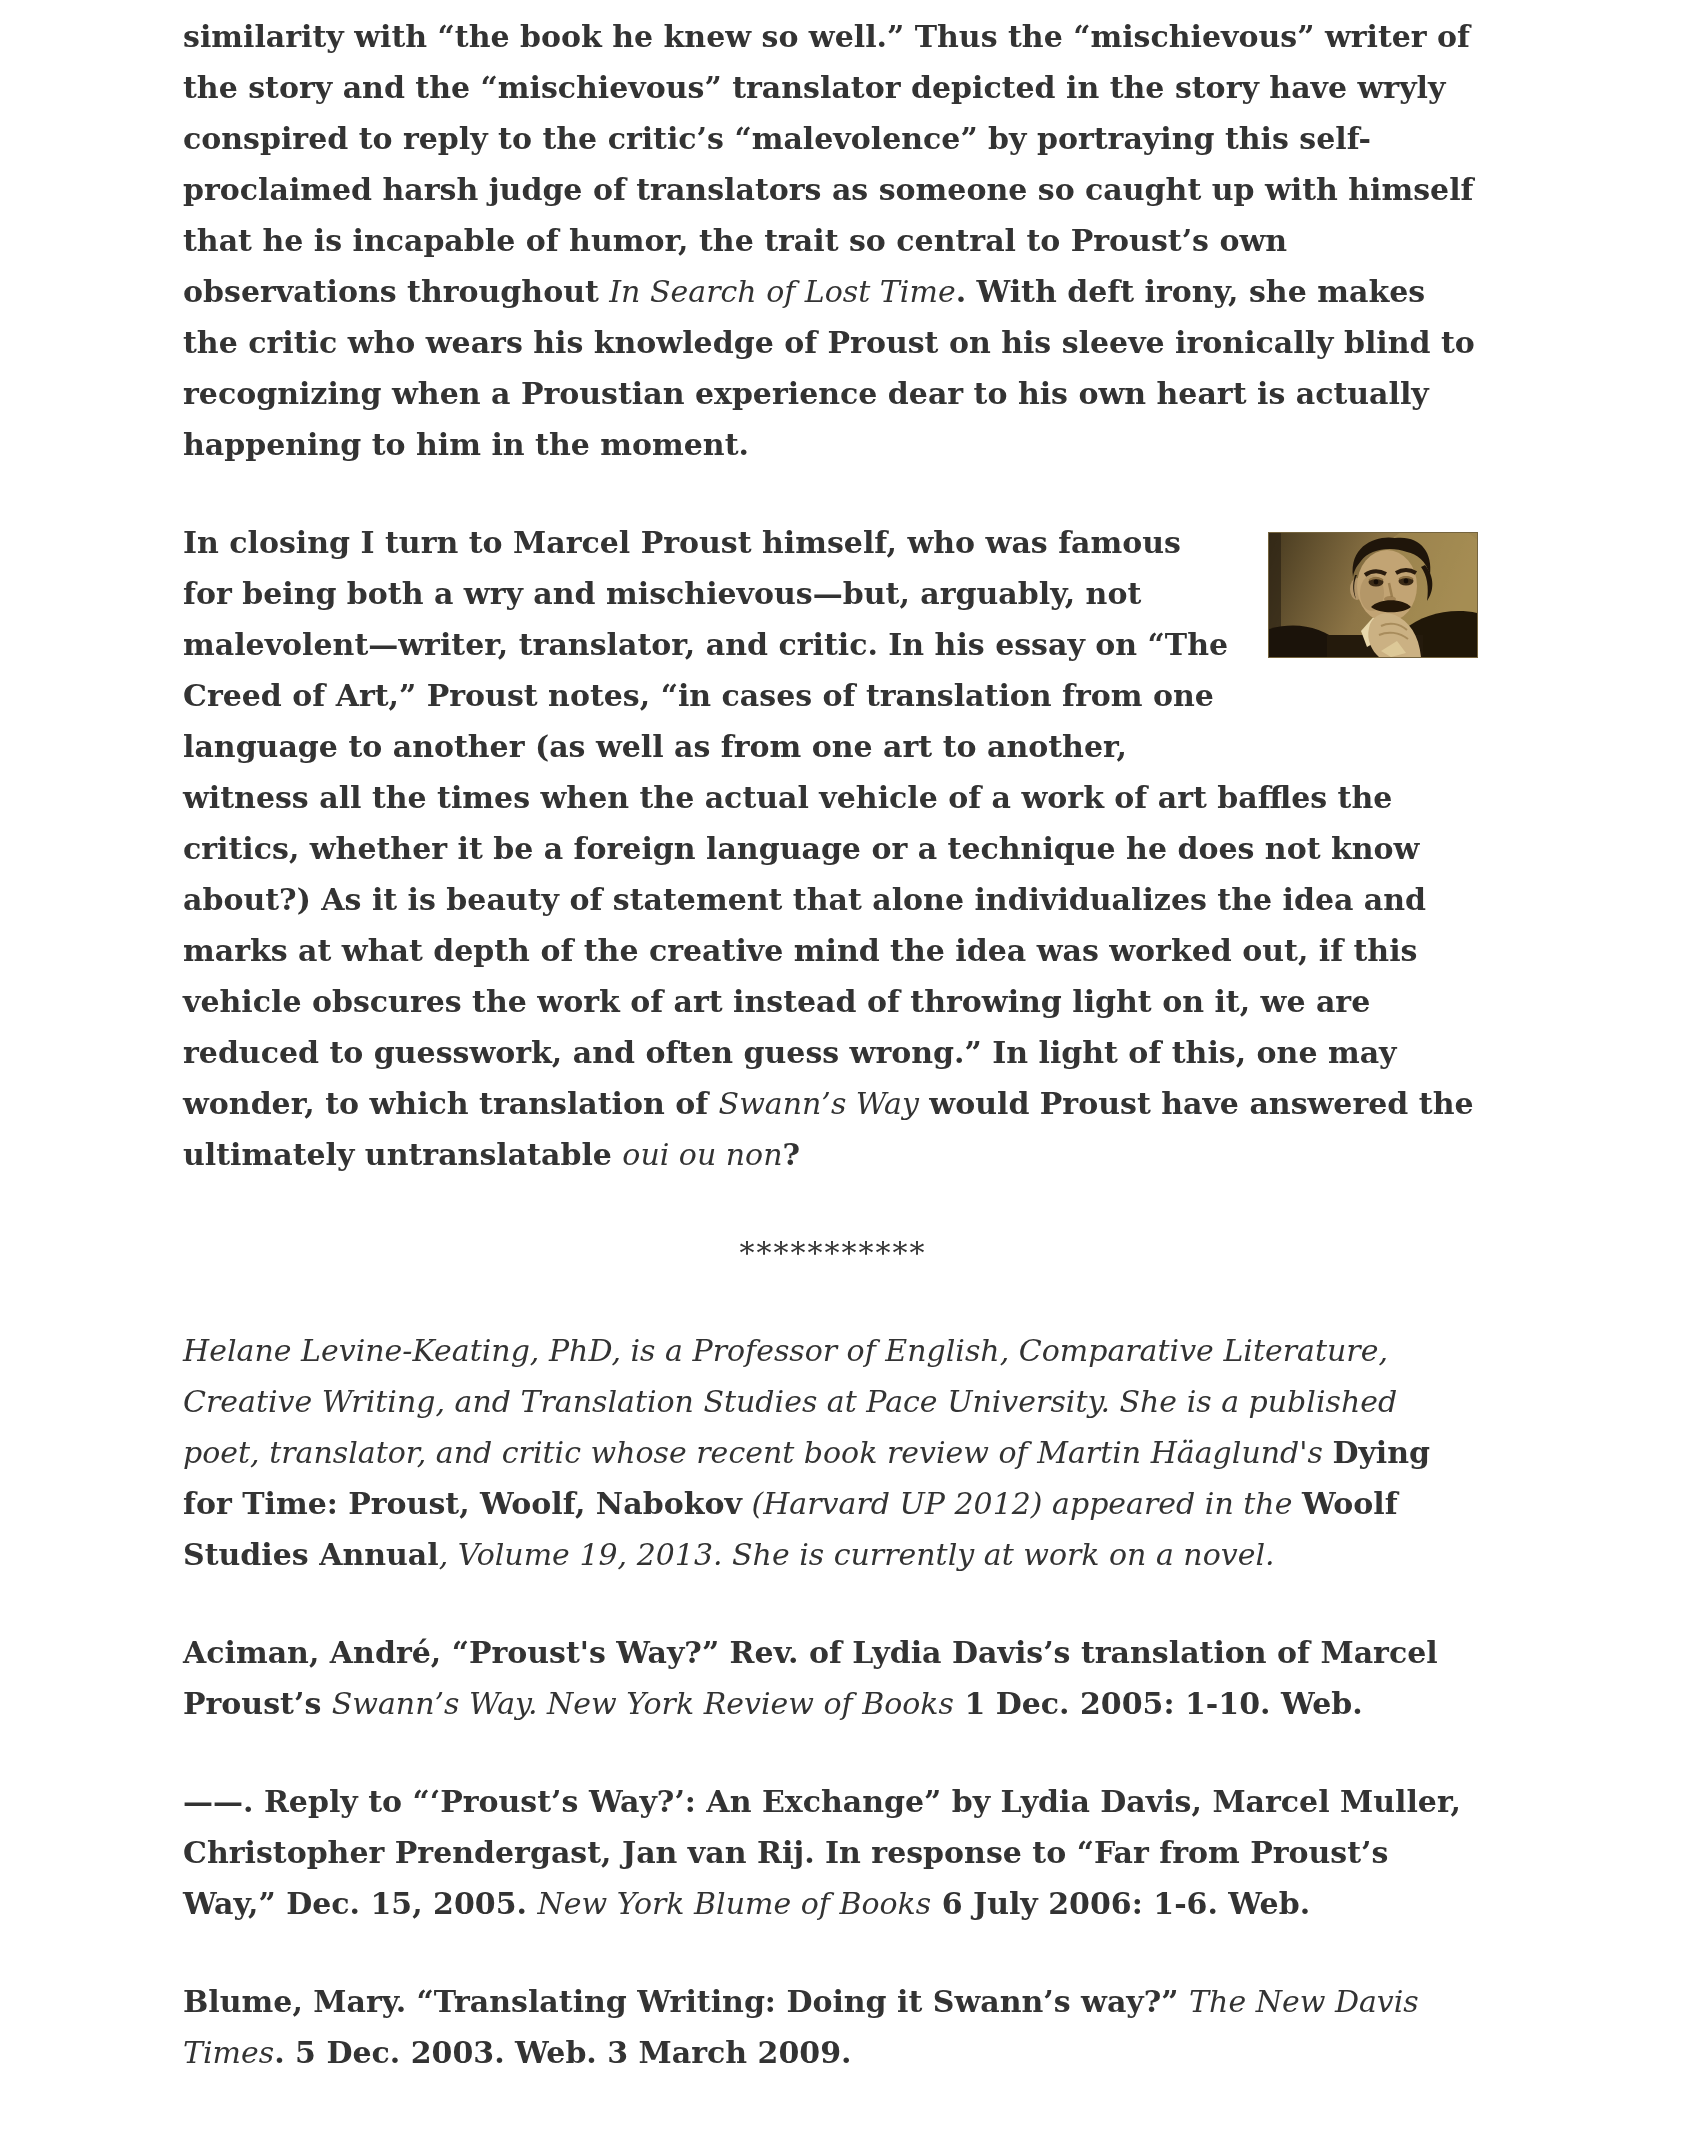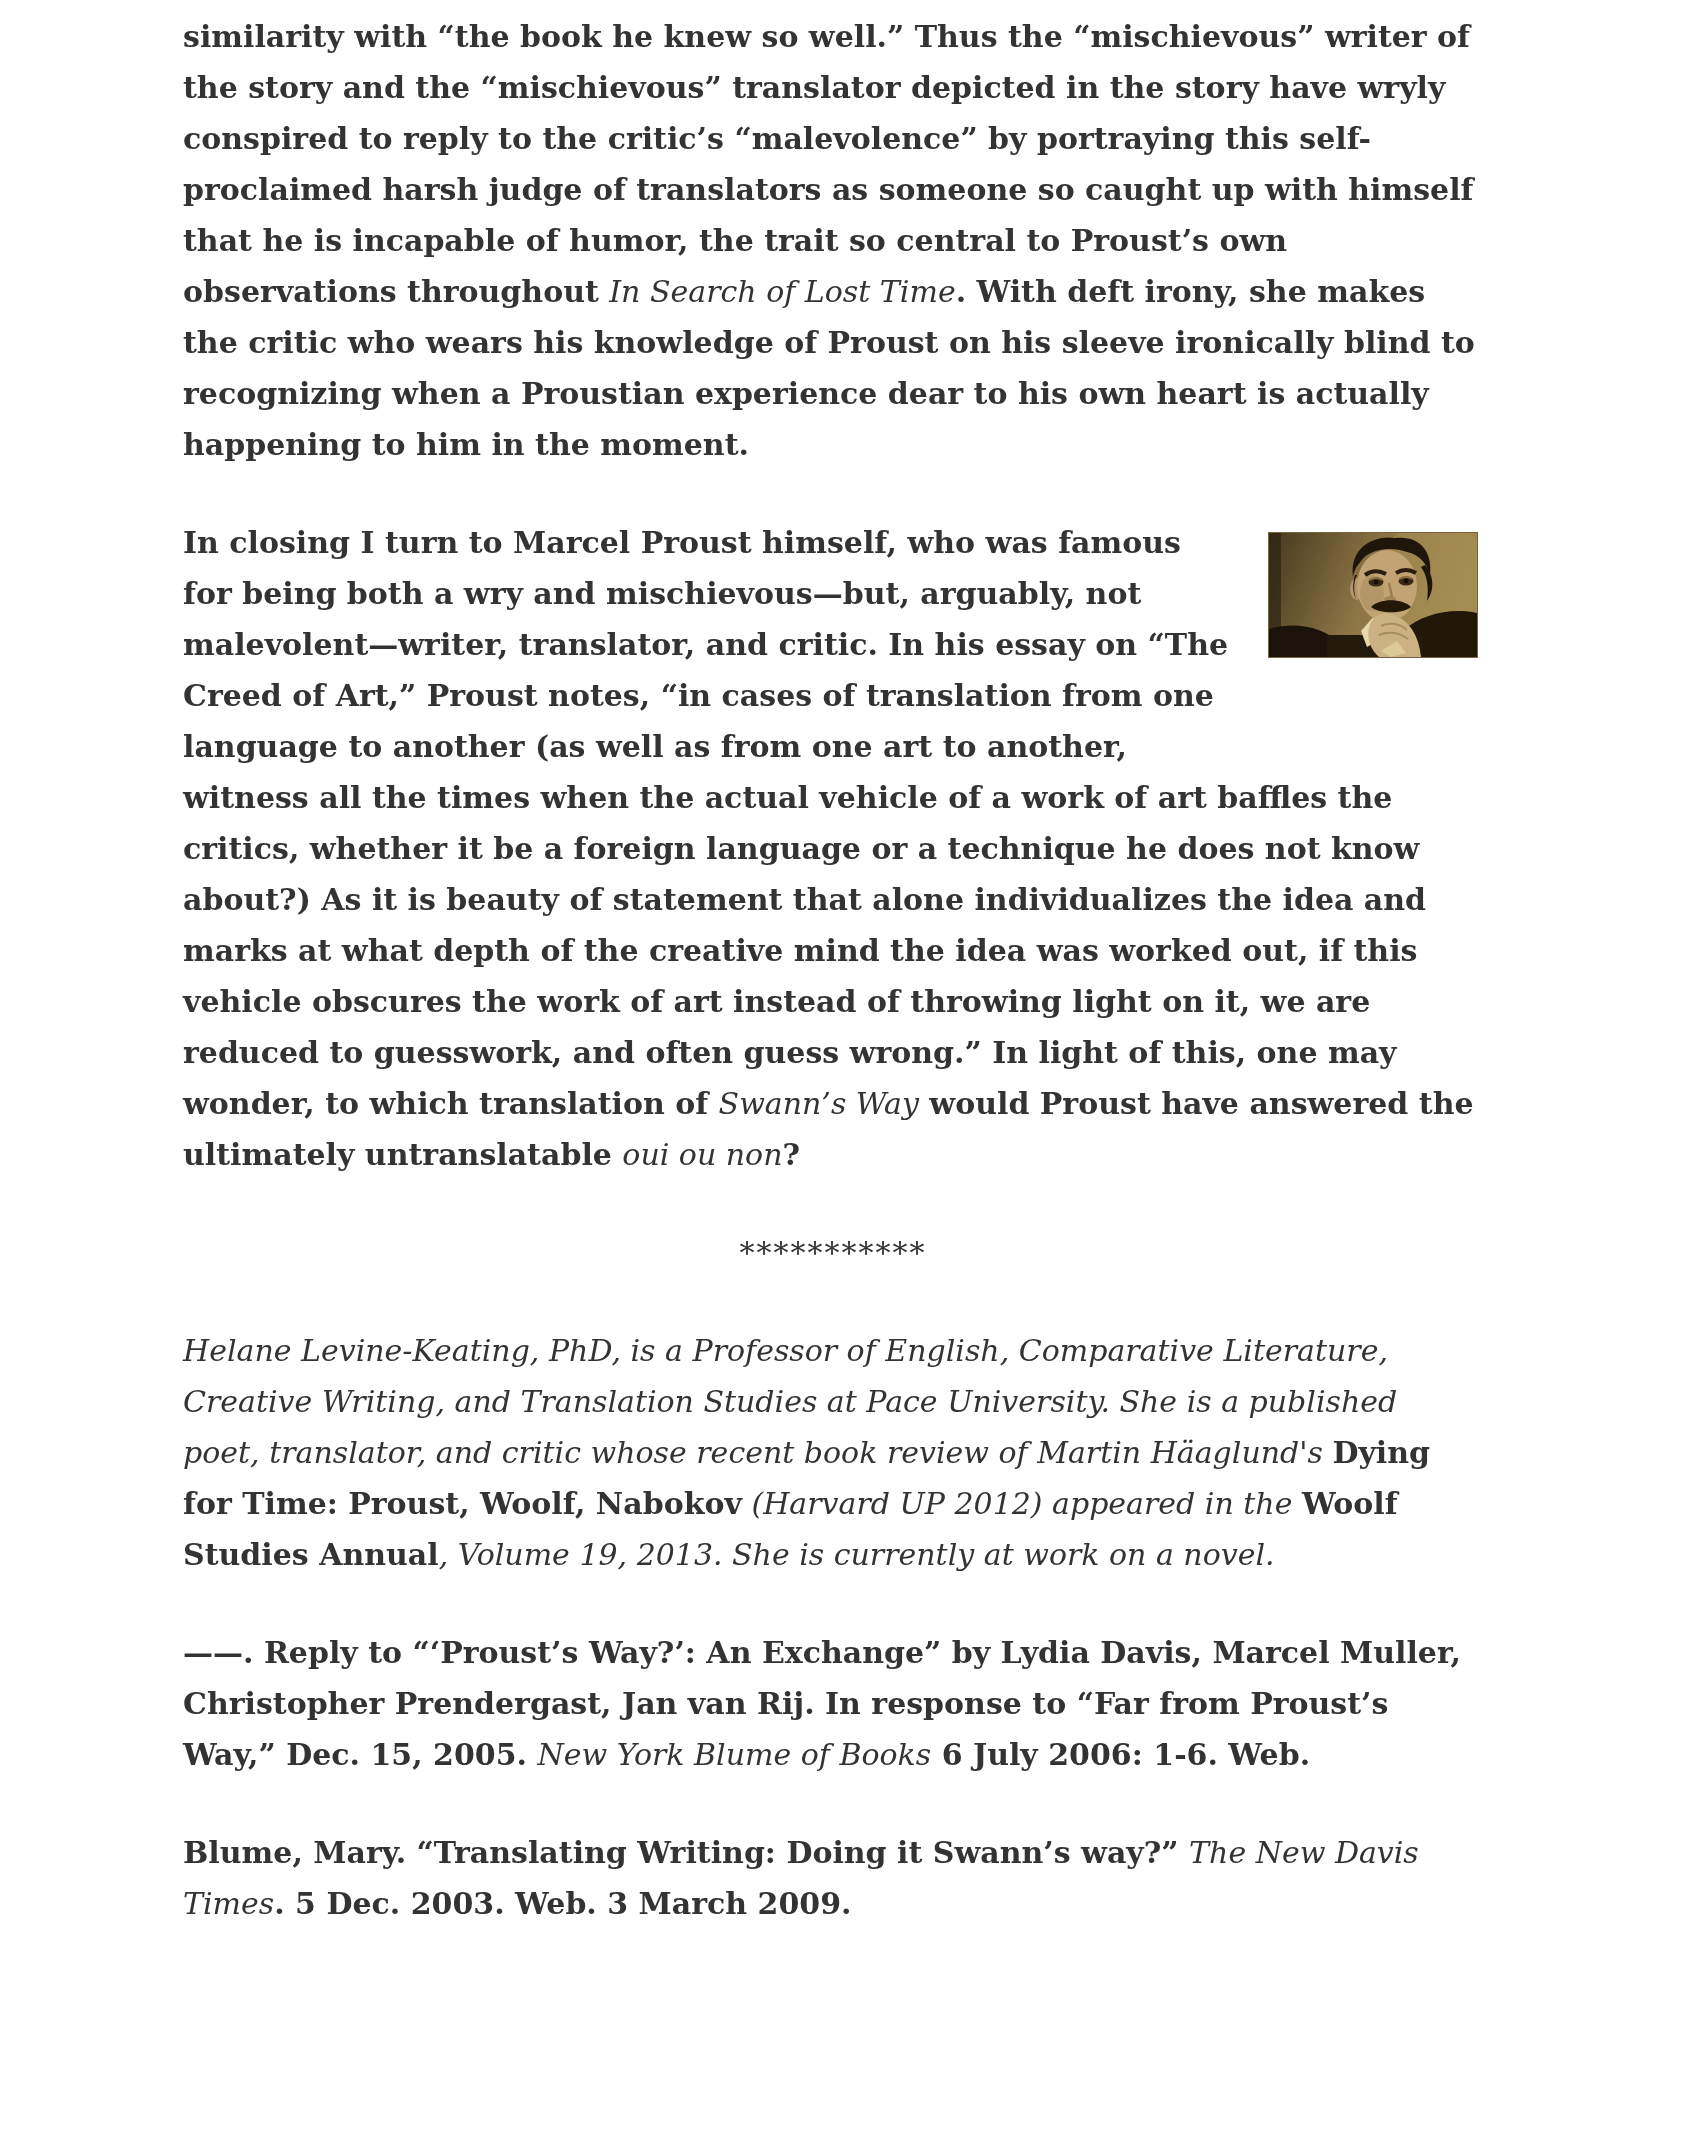--- a/index.html
+++ b/index.html
@@ -103,19 +103,20 @@
         <polygon points="112,118 128,108 137,120 122,124" fill="#ddc998"></polygon>
       </svg>
     </span><span><span class="run-normal">In closing I turn to Marcel Proust himself, who was famous for being both a wry and mischievous—but, arguably, not malevolent—writer, translator, and critic. In his essay on “The Creed of Art,” Proust notes, “in cases of translation from one language to another (as well as from one art to another, witness all the times when the actual vehicle of a work of art baffles the critics, whether it be a foreign language or a technique he does not know about?) As it is beauty of statement that alone individualizes the idea and marks at what depth of the creative mind the idea was worked out, if this vehicle obscures the work of art instead of throwing light on it, we are reduced to guesswork, and often guess wrong.” In light of this, one may wonder, to which translation of </span><span class="run-italic">Swann’s Way</span><span class="run-normal"> would Proust have answered the ultimately untranslatable </span><span class="run-italic">oui ou non</span><span class="run-normal">?</span></span>
   </p>
 
   <p class="center divider">***********</p>
 
   <p><span class="run-italic">Helane Levine-Keating, PhD, is a Professor of English, Comparative Literature, Creative Writing, and Translation Studies at Pace University. She is a published poet, translator, and critic whose recent book review of Martin Häaglund's </span><span class="run-bold">Dying for Time: Proust, Woolf, Nabokov</span><span class="run-italic"> (Harvard UP 2012) appeared in the </span><span class="run-bold">Woolf Studies Annual</span><span class="run-italic">, Volume 19, 2013. She is currently at work on a novel.</span></p>
 
 
+  <p><span class="run-normal">Aciman, André, “Proust's Way?” Rev. of Lydia Davis’s translation of Marcel Proust’s </span><span class="run-italic">Swann’s Way. New York Review of Books</span><span class="run-normal"> 1 Dec. 2005: 1-10. Web.</span></p>
 
 
   <p><span class="run-normal">——. Reply to “‘Proust’s Way?’: An Exchange” by Lydia Davis, Marcel Muller, Christopher Prendergast, Jan van Rij. In response to “Far from Proust’s Way,” Dec. 15, 2005. </span><span class="run-italic">New York Blume of Books</span><span class="run-normal"> 6 July 2006: 1-6. Web.</span></p>
 
   <p><span class="run-normal">Blume, Mary. “Translating Writing: Doing it Swann’s way?” </span><span class="run-italic">The New Davis Times</span><span class="run-normal">. 5 Dec. 2003. Web. 3 March 2009.</span></p>
 
 </div>
 
 </body></html>

